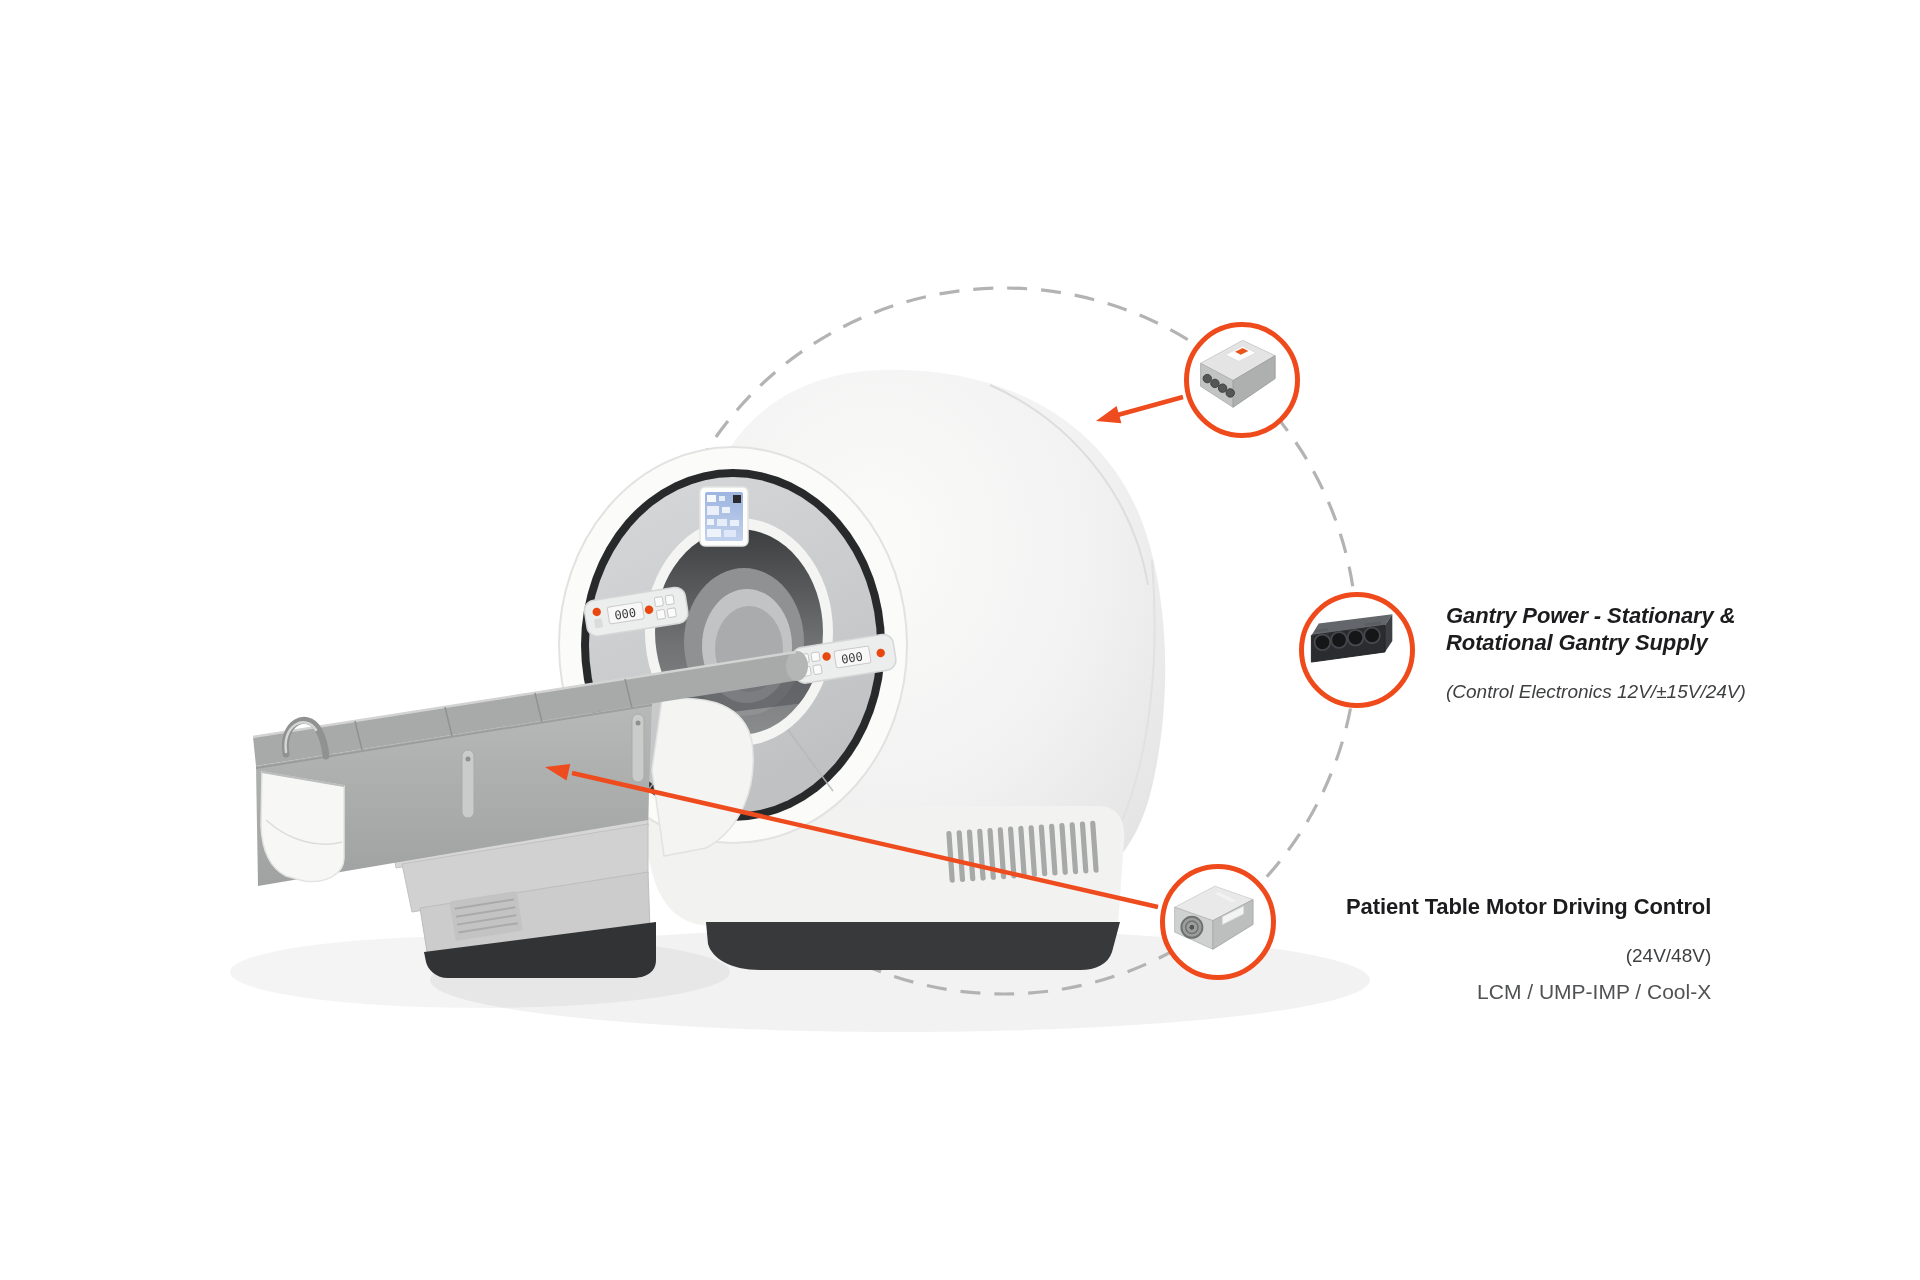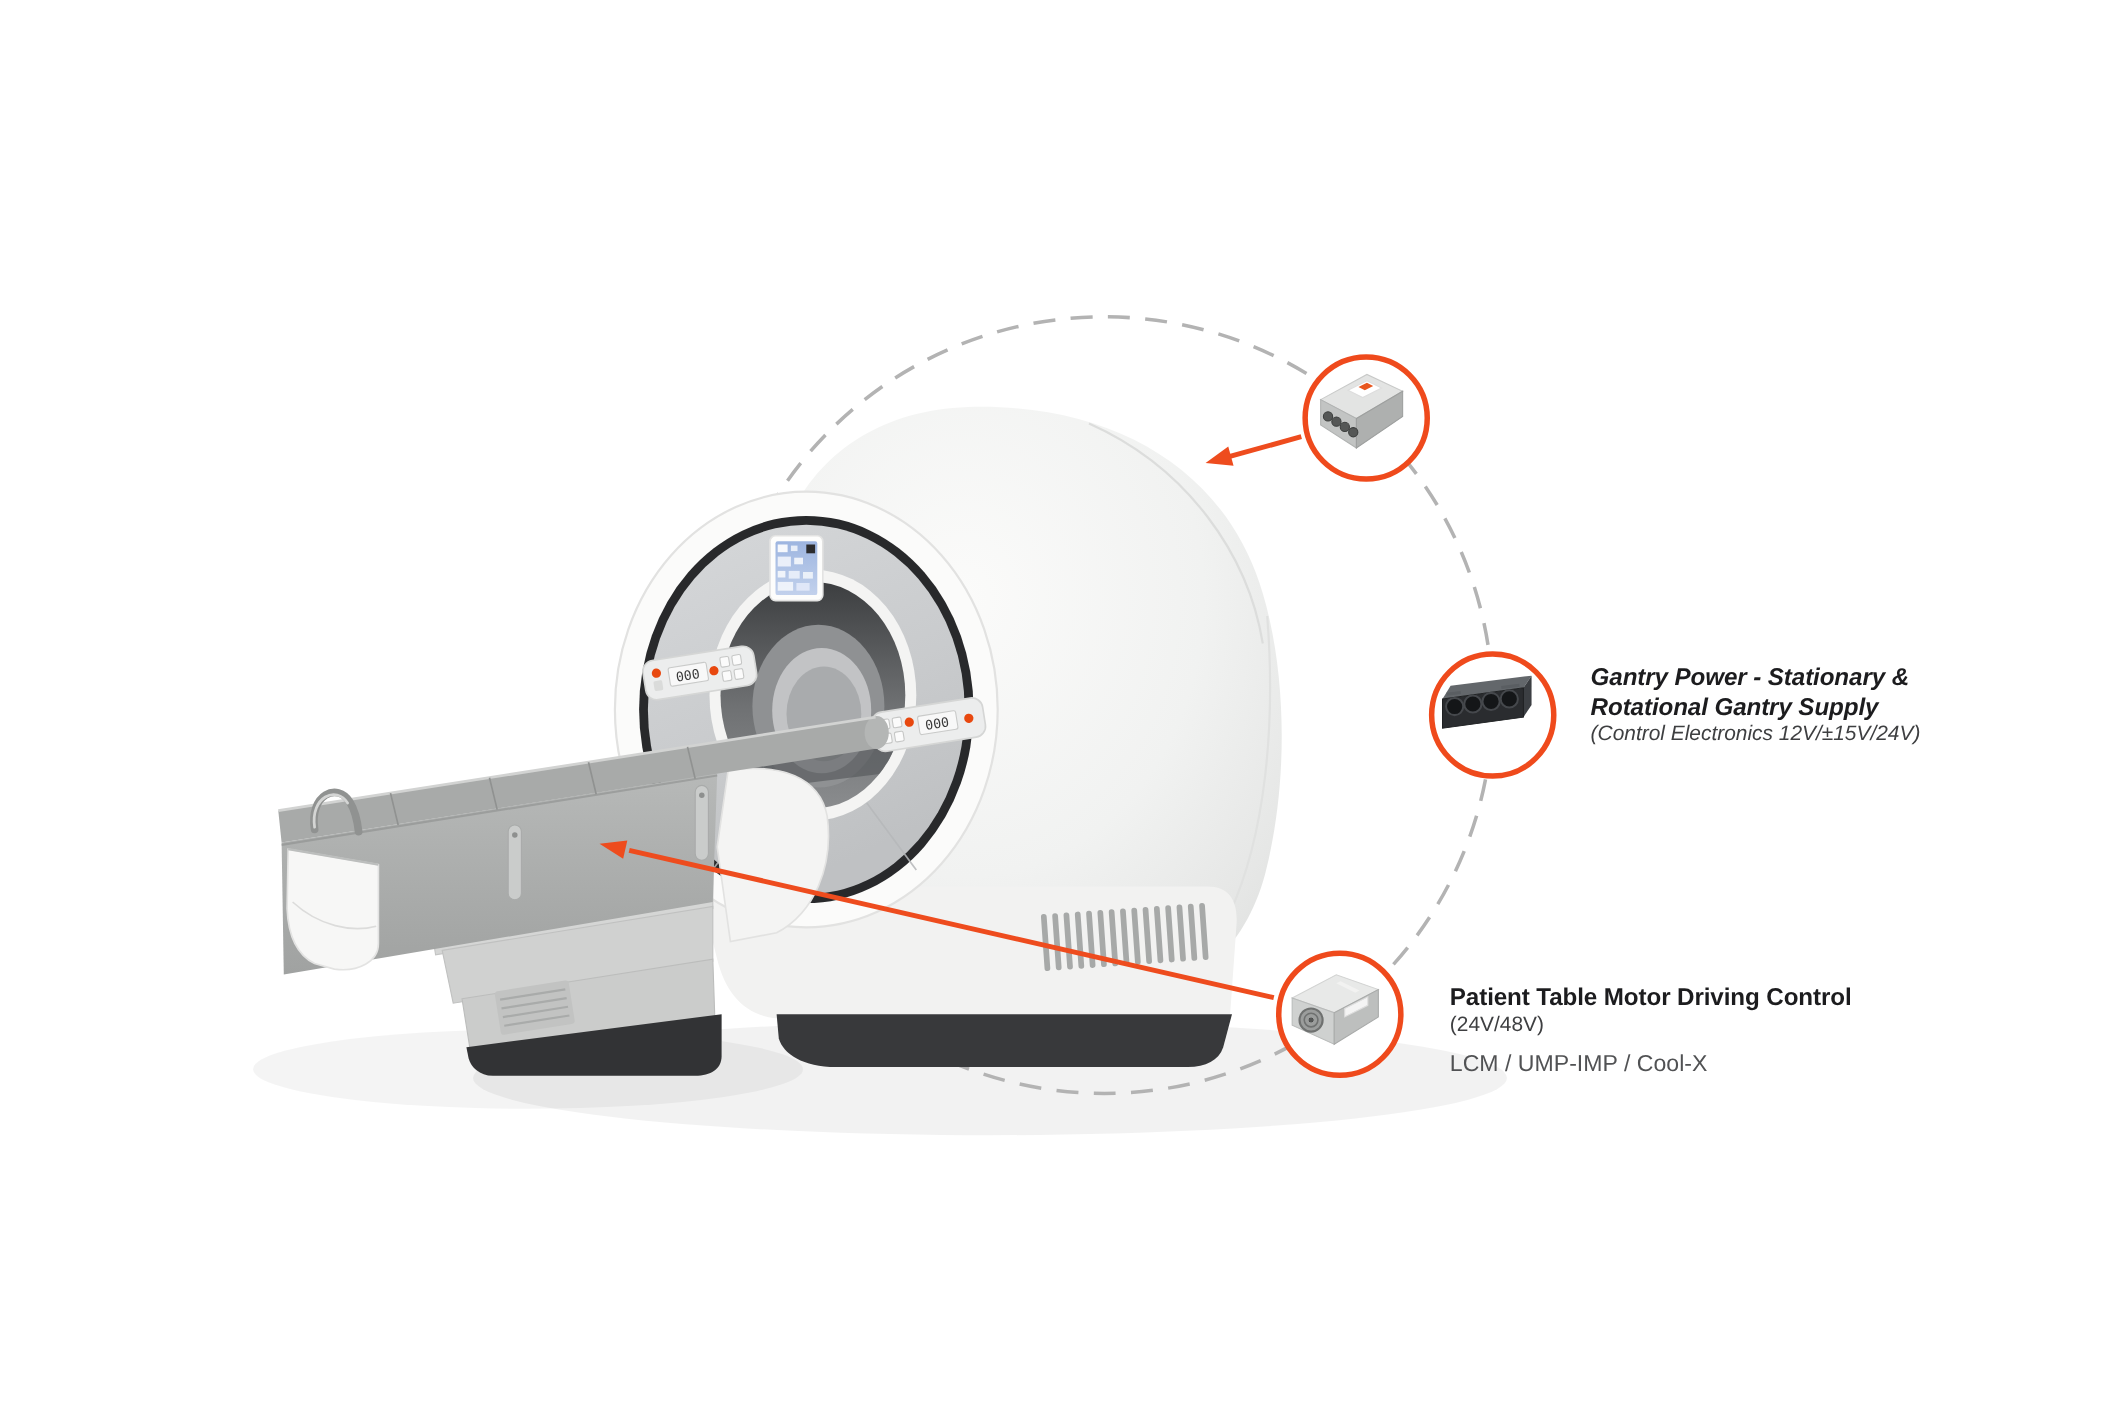--- a/index.html
+++ b/index.html
@@ -8,21 +8,21 @@
   .stage svg{position:absolute;left:0;top:0;}
   
   .badge{position:absolute;width:116px;height:116px;border-radius:50%;background:#fff;
          border:5px solid #EF4A1C;box-sizing:border-box;display:flex;align-items:center;
          justify-content:center;}
   
   .callout{position:absolute;}
   .co-title{font-weight:bold;font-size:22px;line-height:27px;color:#1c1c1e;letter-spacing:-.1px;}
   .co-title span{display:block;}
   .co-detail{font-size:19px;line-height:24px;color:#3e3f41;}
-  .co-detail span{display:block;}
+  .co-detail span{display:block;margin-top:24px;}
   .co-products{font-size:21px;line-height:24px;color:#515254;margin-top:12px;}
   .co-products span{display:block;}
 </style>
 </head>
 <body>
 
 <div class="stage">
 
   <svg width="1920" height="1280" viewBox="0 0 1920 1280">
     <defs>
@@ -257,21 +257,21 @@
   <div class="callout" style="left:1446px;top:602px;font-style:italic;">
     <div class="co-title">
       <span>Gantry Power - Stationary &amp;</span>
       <span>Rotational Gantry Supply</span>
     </div>
     <div class="co-detail">
       <span>(Control Electronics 12V/±15V/24V)</span>
     </div>
   </div>
 
-  <div class="callout" style="left:1318px;top:894px;">
+  <div class="callout" style="left:1346px;top:894px;text-align:right;">
     <div class="co-title" style="line-height:26px;">
       <span>Patient Table Motor Driving Control</span>
     </div>
     <div class="co-detail">
       <span>(24V/48V)</span>
     </div>
     <div class="co-products" style="">
       <span>LCM / UMP-IMP / Cool-X</span>
     </div>
   </div>

